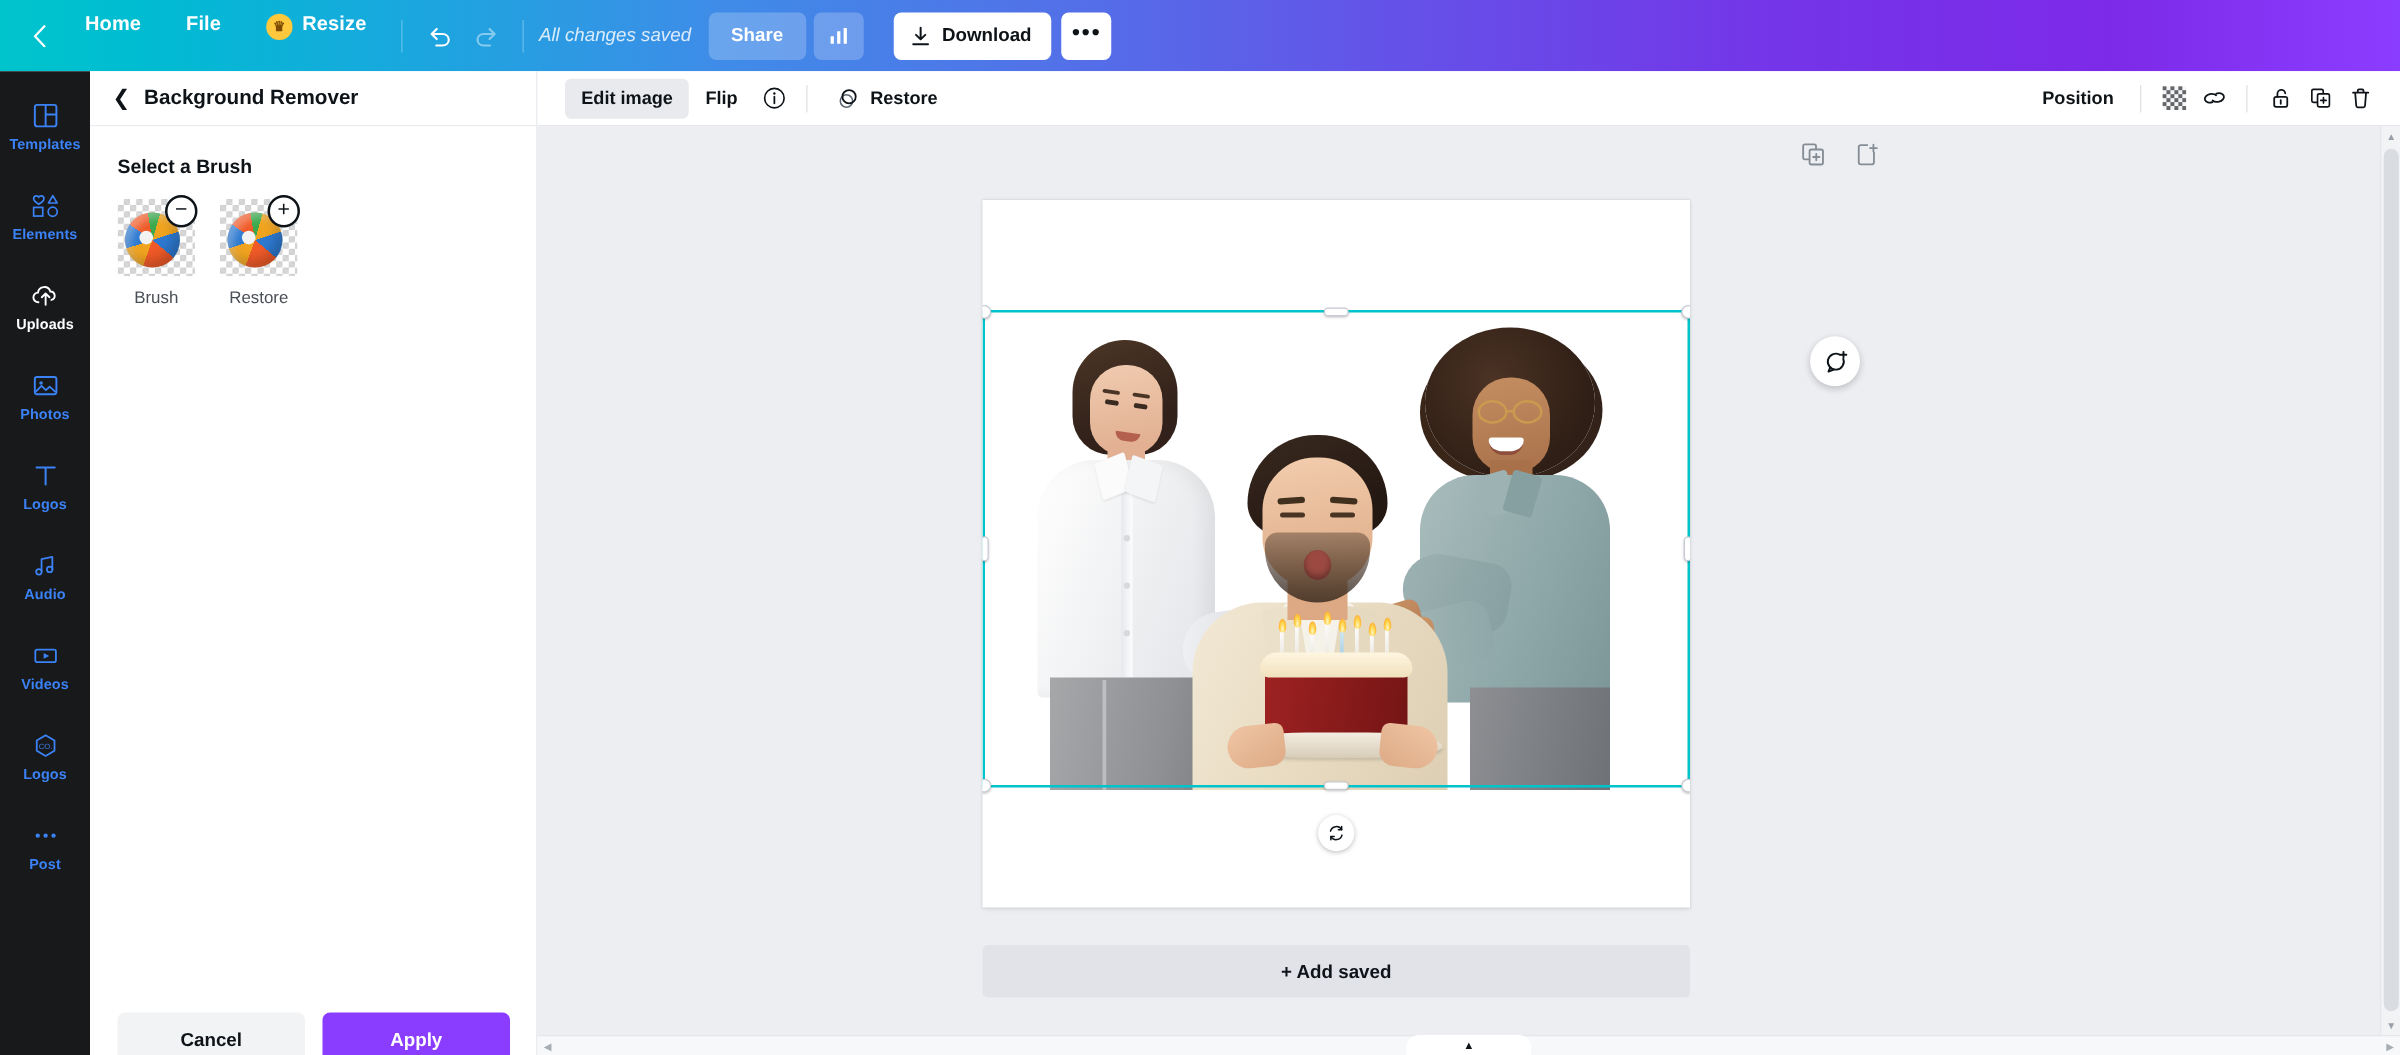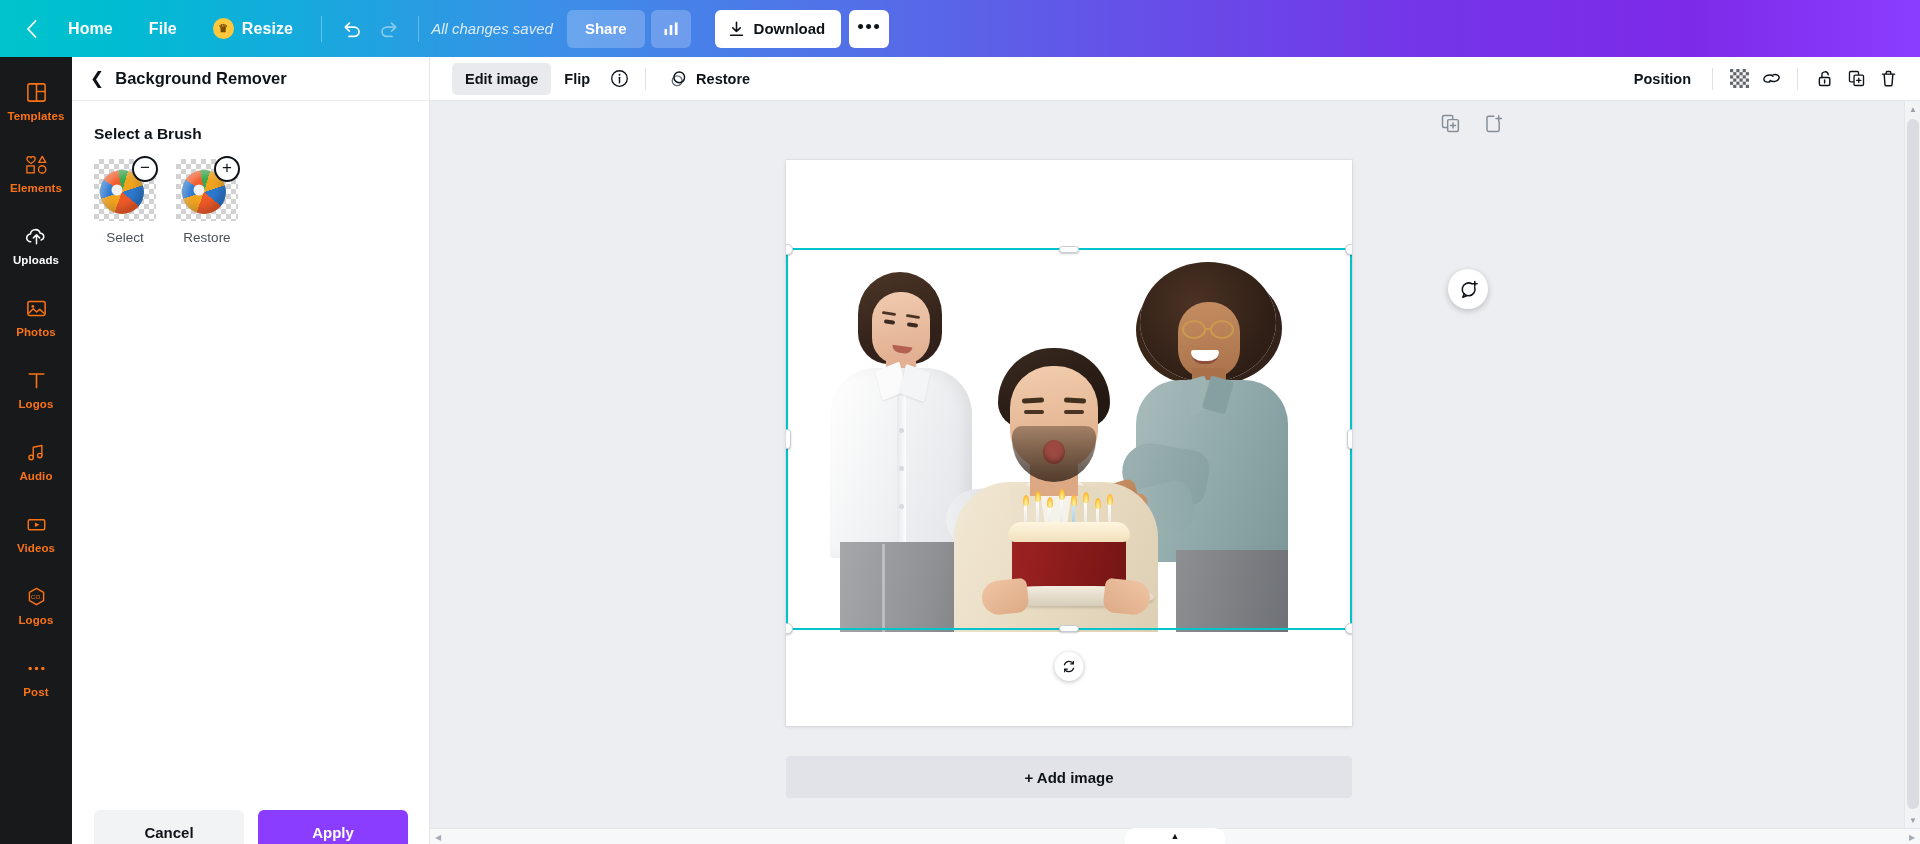--- a/index.html
+++ b/index.html
@@ -21,21 +21,21 @@
     display: flex; align-items: center;
     color: #fff;
   }
   .tb-back {
     width: 38px; height: 38px; margin-left: 12px;
     display: flex; align-items: center; justify-content: center;
     border-radius: 6px; cursor: pointer;
   }
   .tb-item {
     height: 36px; padding: 0 16px; margin: 0 2px;
-    display: flex; align-items: center; gap: 8px;
+    display: flex; gap: 8px;
     font-size: 16px; font-weight: 700; letter-spacing: .1px;
     border-radius: 6px; cursor: pointer; white-space: nowrap;
   }
   .crown {
     width: 21px; height: 21px; border-radius: 50%;
     background: #ffc83d; display: flex; align-items: center;
     justify-content: center; font-size: 11px; color: #7a4b00;
     flex: none;
   }
   .tb-sep {
@@ -89,21 +89,21 @@
   #rail {
     position: absolute; top: 57px; left: 0;
     width: 72px; height: 787px;
     background: #18191b;
     padding-top: 8px;
   }
   .rail-item {
     width: 72px; height: 72px;
     display: flex; flex-direction: column;
     align-items: center; justify-content: center;
-    gap: 5px; cursor: pointer; color: #f97316;
+    gap: 5px; cursor: pointer; color: #3b82f6;
   }
   .rail-item.active { color: #ffffff; }
   .rail-label { font-size: 11.5px; font-weight: 700; letter-spacing:.1px; }
   .rail-ico { height: 24px; display:flex; align-items:center; }
 
   
   #panel {
     position: absolute; top: 57px; left: 72px;
     width: 358px; height: 787px;
     background: #fff;
@@ -621,21 +621,21 @@
   </div>
   <div id="panel-body">
     <div id="brush-heading">Select a Brush</div>
     <div id="brush-row">
 
       <div class="brush">
         <div class="brush-thumb">
           <div class="ball"></div>
           <div class="badge">−</div>
         </div>
-        <div class="brush-label">Select</div>
+        <div class="brush-label">Brush</div>
       </div>
 
       <div class="brush">
         <div class="brush-thumb">
           <div class="ball"></div>
           <div class="badge">+</div>
         </div>
         <div class="brush-label">Restore</div>
       </div>
 
@@ -857,21 +857,21 @@
 
   <div id="comment-bubble">
     <svg width="21" height="21" viewBox="0 0 22 22">
       <path d="M17.4 8.4a6.7 6.7 0 11-2.9-3.4" fill="none" stroke="#0e1318" stroke-width="1.6" stroke-linecap="round"></path>
       <path d="M6.6 15.4L5 19.2l3.9-1.6" fill="none" stroke="#0e1318" stroke-width="1.6" stroke-linecap="round" stroke-linejoin="round"></path>
       <path d="M17.6 2.6v4.8M15.2 5h4.8" stroke="#0e1318" stroke-width="1.6" stroke-linecap="round"></path>
     </svg>
   </div>
 
   <div id="add-page-btn">
-    <span>+ Add image</span>
+    <span>+ Add saved</span>
   </div>
 </div>
 
 <div id="vscroll">
   <div class="arrow-up">▲</div>
   <div id="vthumb"></div>
   <div class="arrow-dn">▼</div>
 </div>
 
 <div id="hscroll">

